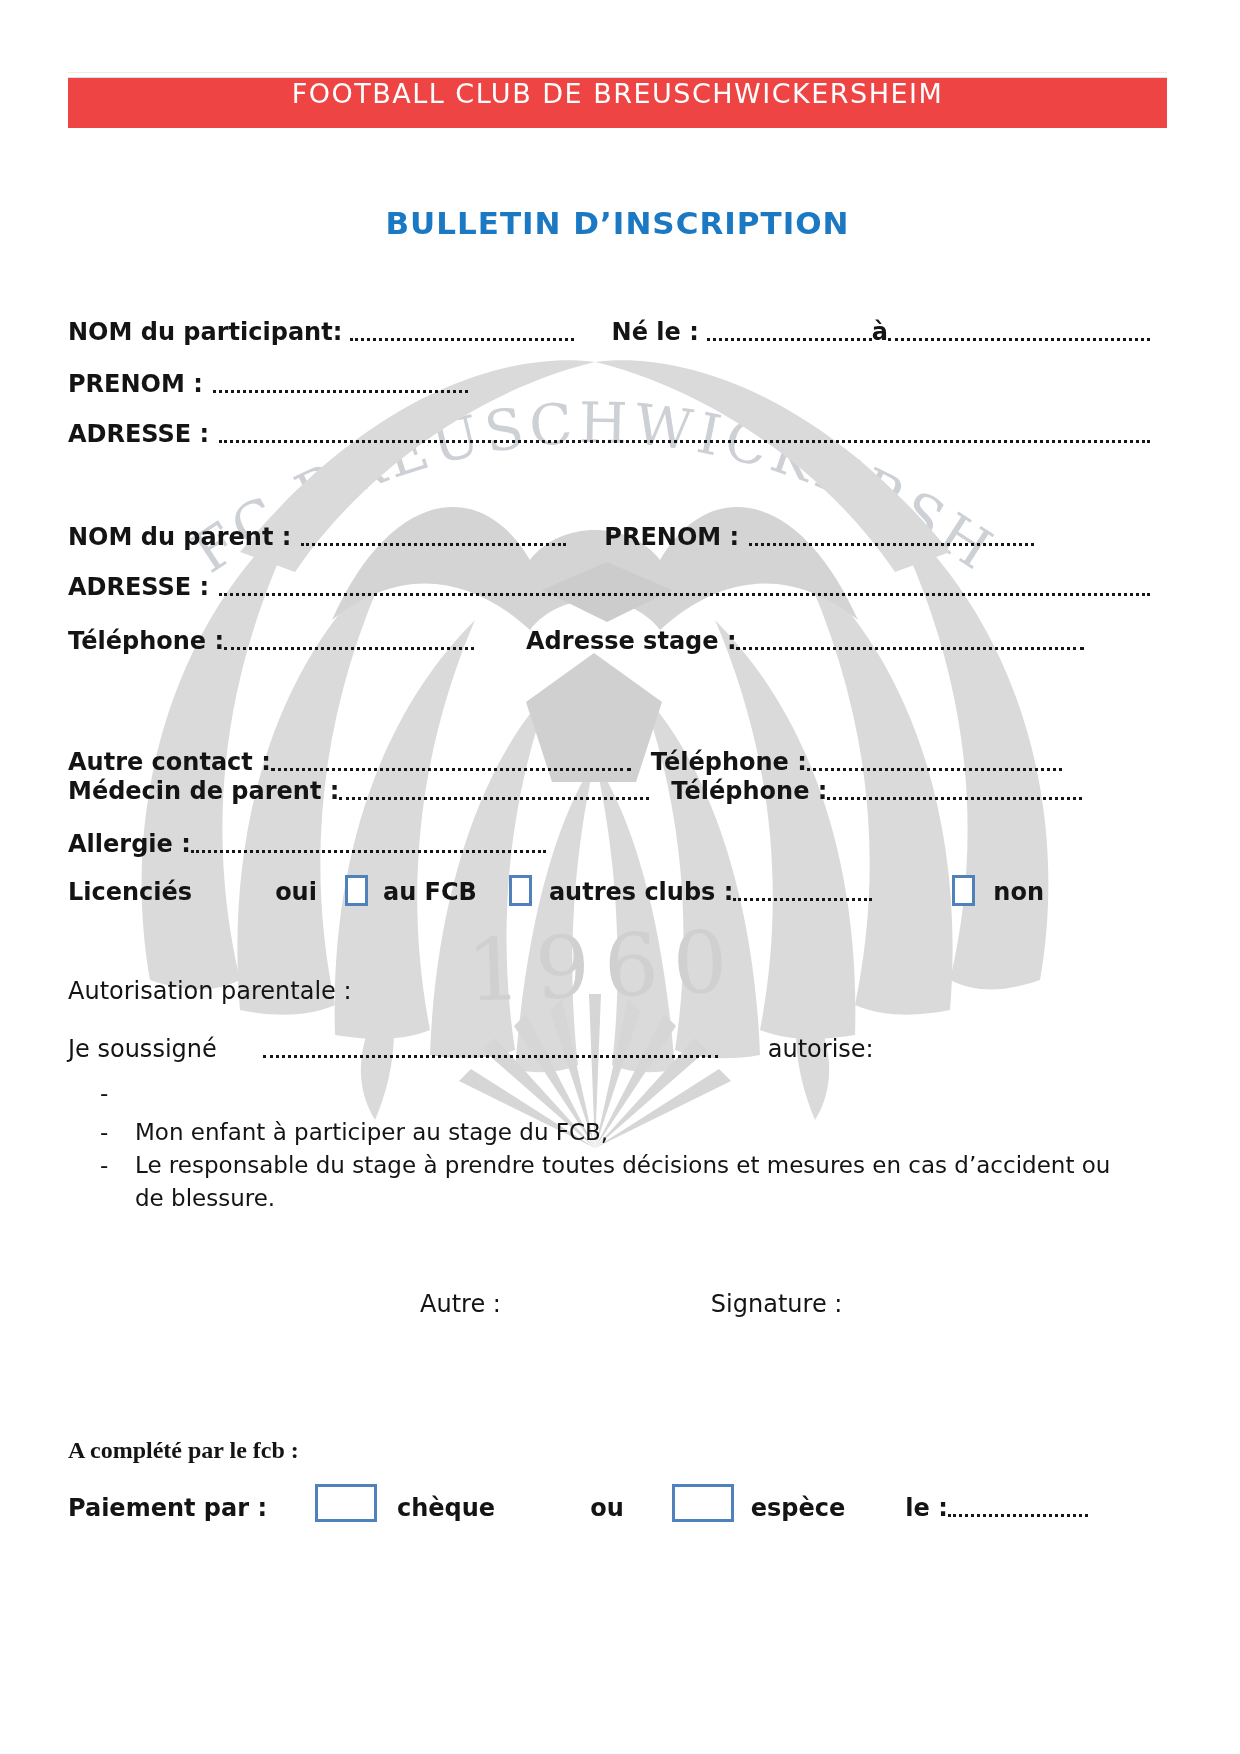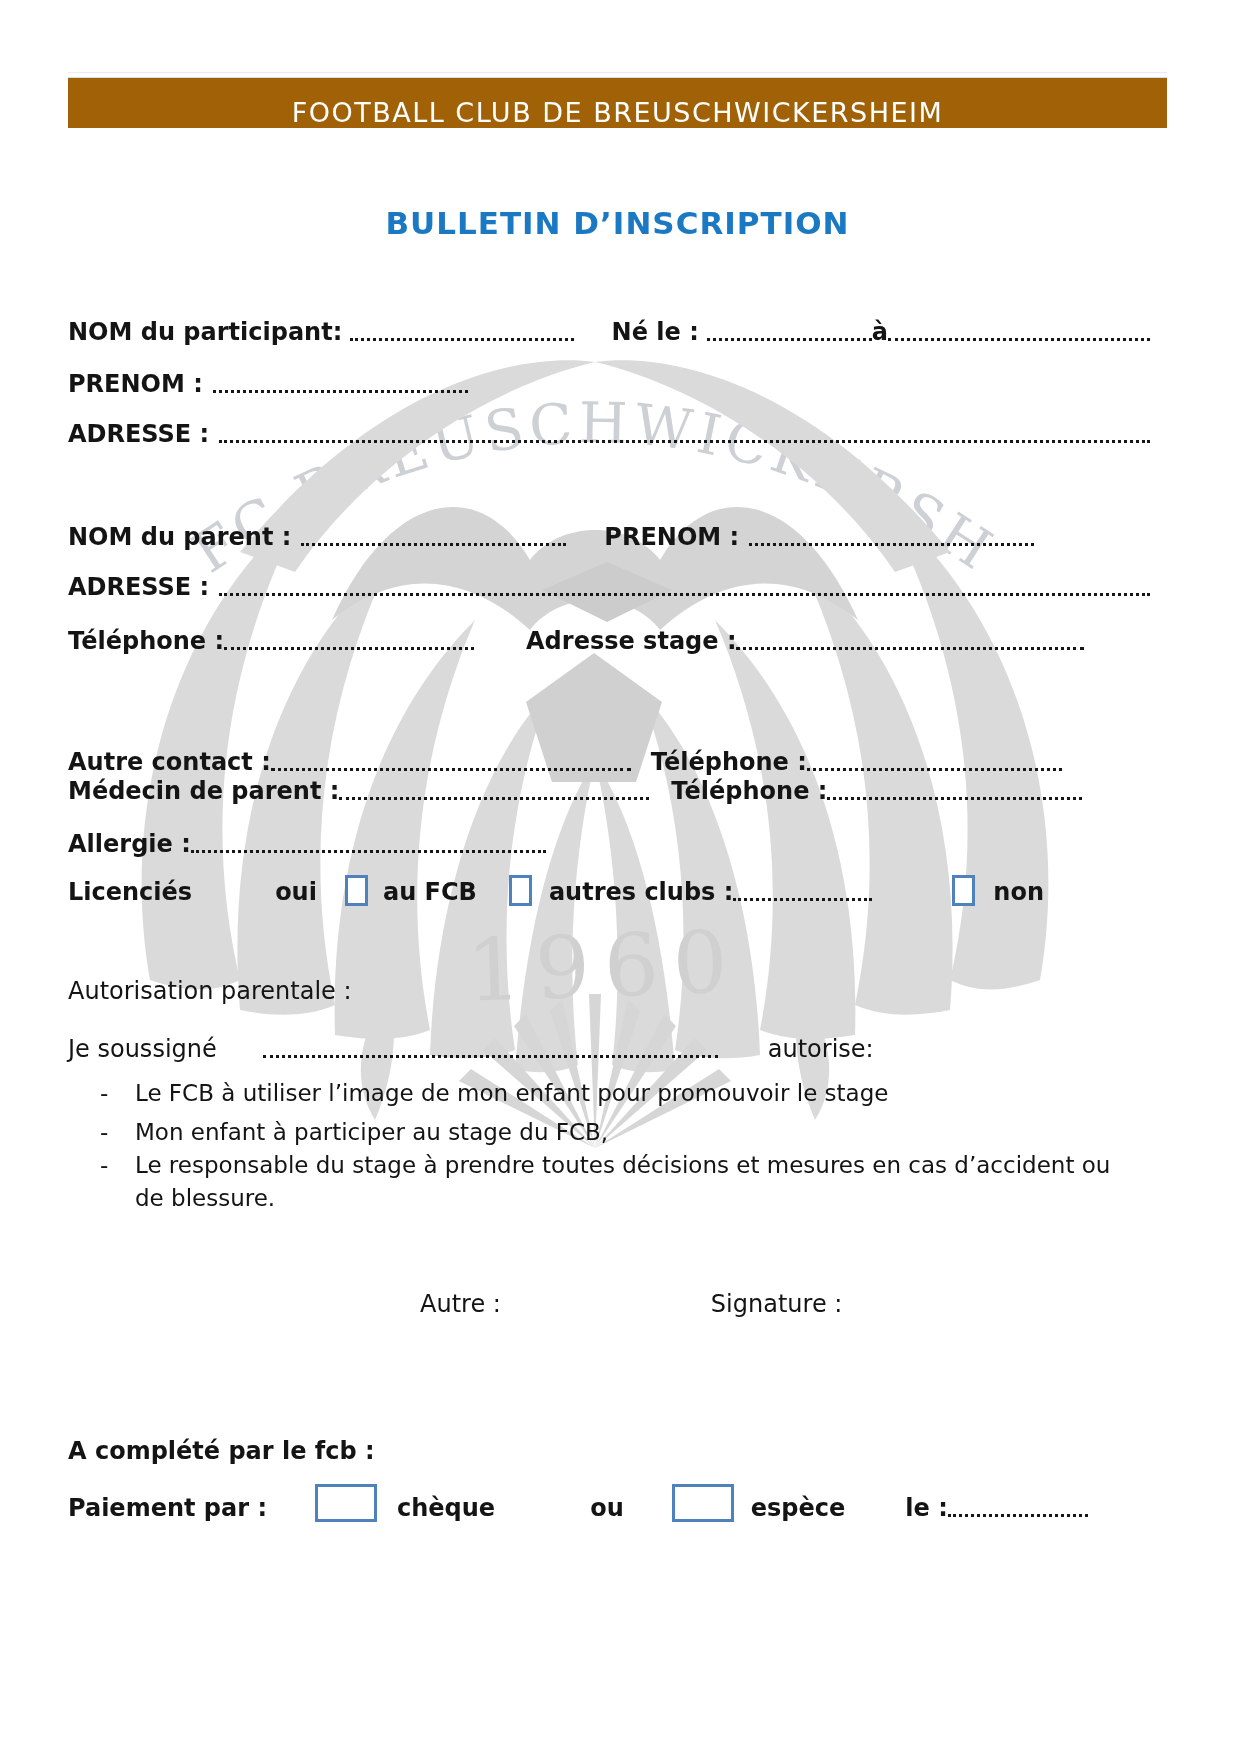--- a/index.html
+++ b/index.html
@@ -4,22 +4,22 @@
 <style>
   html,body{margin:0;padding:0;background:#ffffff;}
   .page{
     position:relative;width:1240px;height:1754px;background:#ffffff;
     font-family:"DejaVu Sans",sans-serif;color:#141414;overflow:hidden;
   }
   .watermark{position:absolute;left:90px;top:290px;z-index:0;}
   .content-layer{position:absolute;inset:0;z-index:1;}
   .banner{
     position:absolute;left:68px;top:77px;width:1099px;height:50px;
-    background:#a16207;border-top:1px solid #cfe0f0;
-    display:flex;align-items:flex-end;justify-content:center;
+    background:#ef4444;border-top:1px solid #cfe0f0;
+    display:flex;align-items:flex-start;justify-content:center;
   }
   .banner span{color:#ffffff;font-size:27px;letter-spacing:1.5px;}
   .topline{position:absolute;left:68px;top:72px;width:1099px;border-top:1px solid #ececec;}
   .doc-title{
     position:absolute;left:68px;top:205px;width:1099px;margin:0;
     text-align:center;font-size:31px;font-weight:700;color:#1b78c3;letter-spacing:1px;
   }
   .row{
     position:absolute;left:68px;right:90px;height:36px;
     display:flex;align-items:flex-end;font-size:24px;white-space:nowrap;
@@ -38,21 +38,21 @@
   .cb-big{
     display:inline-block;width:62px;height:38px;background:#fff;
     border:3px solid #4f81bd;box-sizing:border-box;align-self:flex-end;
   }
   .bullets-item{
     position:absolute;left:100px;width:1015px;display:flex;
     font-size:23px;line-height:33px;white-space:normal;
   }
   .bullets-item .marker{flex:0 0 35px;}
   .section-head{position:absolute;left:68px;font-size:24px;font-weight:400;}
-  .section-head.bold{font-weight:700;}
+  .section-head.bold{font-weight:700;font-family:Liberation Serif, serif;}
 </style>
 </head>
 <body>
 
 <div class="page">
 
   <svg class="watermark" width="1060" height="900" viewBox="0 0 1060 900">
     <defs>
       <path id="arcpath" d="M105,295 Q505,10 905,295"></path>
       <g id="wingL" fill="#dadada">
@@ -169,21 +169,20 @@
     <div class="section-head" style="top:977px;">Autorisation parentale :</div>
 
     <div class="row" style="top:1027px;gap:36px;">
       <span class="rlbl">Je soussigné</span>
       <span class="dots" style="width:455px;margin-left:10px;"></span>
       <span class="rlbl" style="margin-left:14px;">autorise:</span>
     </div>
 
     <div class="bullets-item" style="top:1077px;">
       <span class="marker">-</span>
-      <span>Le FCB à utiliser l’image de mon enfant pour promouvoir le stage</span>
     </div>
     <div class="bullets-item" style="top:1116px;">
       <span class="marker">-</span>
       <span>Mon enfant à participer au stage du FCB,</span>
     </div>
     <div class="bullets-item" style="top:1149px;">
       <span class="marker">-</span>
       <span>Le responsable du stage à prendre toutes décisions et mesures en cas d’accident ou de blessure.</span>
     </div>
 

